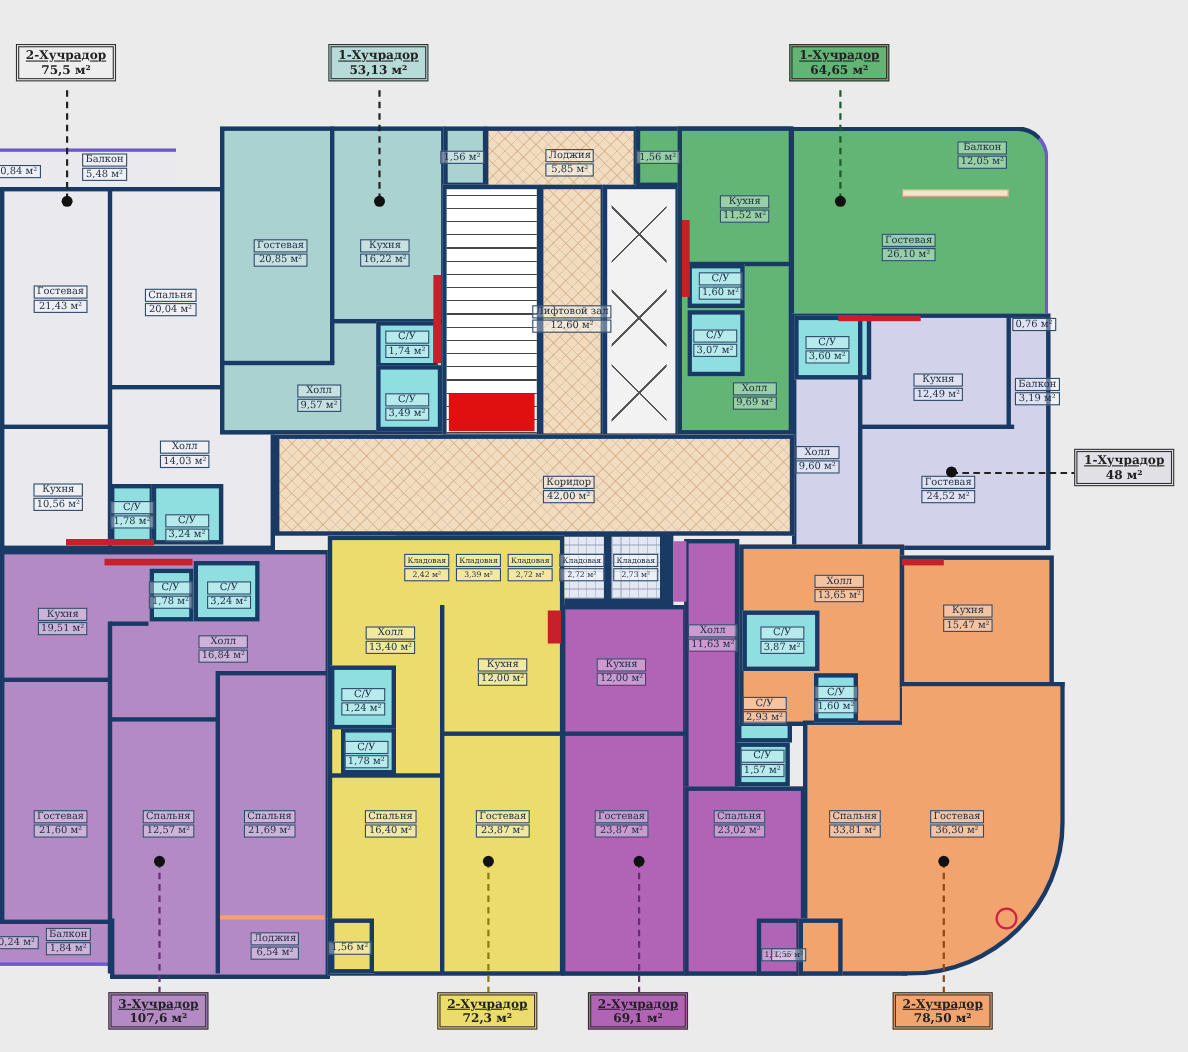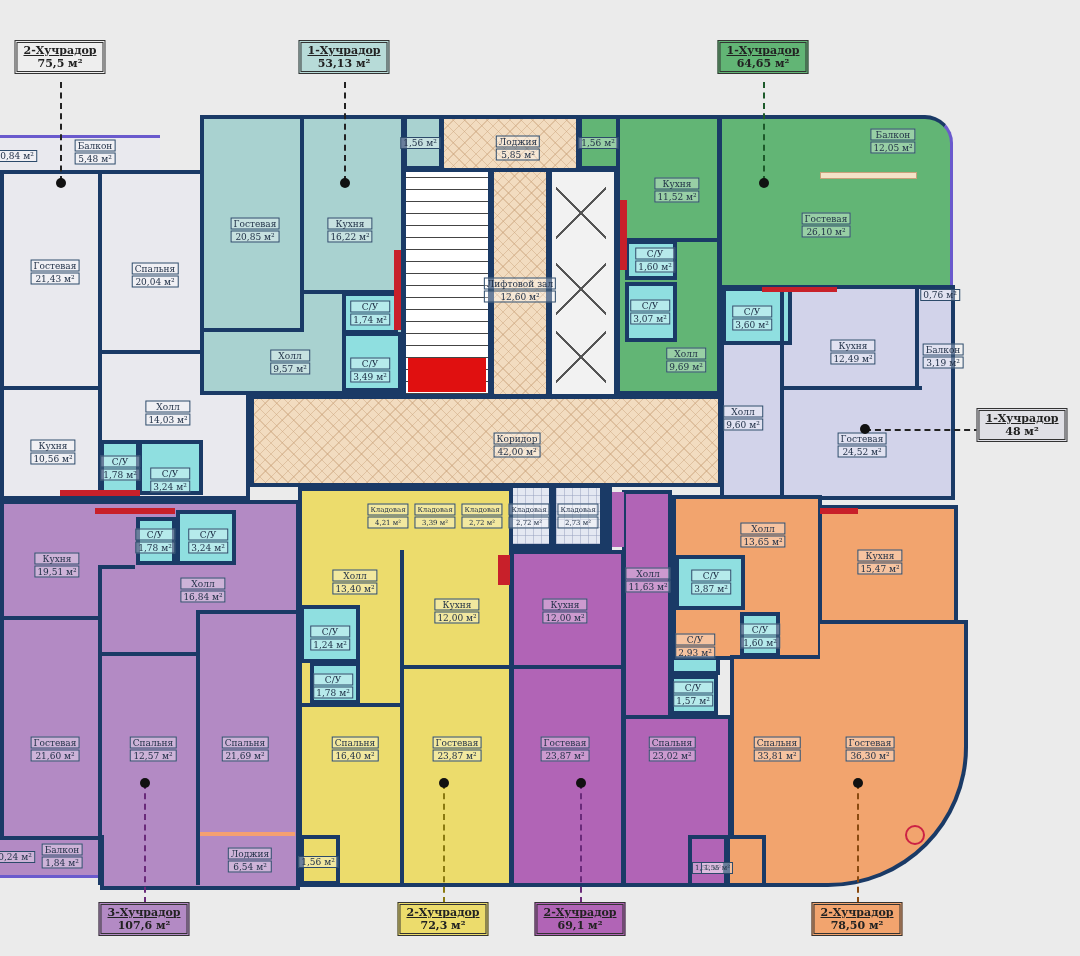--- a/index.html
+++ b/index.html
@@ -238,21 +238,21 @@
     <span>24,52 м²</span>
   </div>
 
 <div class="lbl" style="left:517px;top:445px;">
     <span>Коридор</span>
     <span>42,00 м²</span>
   </div>
 
 <div class="lbl" style="left:388px;top:516px;font-size:7px;">
     <span>Кладовая</span>
-    <span>4,21 м²</span>
+    <span>2,42 м²</span>
   </div>
 <div class="lbl" style="left:435px;top:516px;font-size:7px;">
     <span>Кладовая</span>
     <span>3,39 м²</span>
   </div>
 <div class="lbl" style="left:482px;top:516px;font-size:7px;">
     <span>Кладовая</span>
     <span>2,72 м²</span>
   </div>
 <div class="lbl" style="left:529px;top:516px;font-size:7px;">

